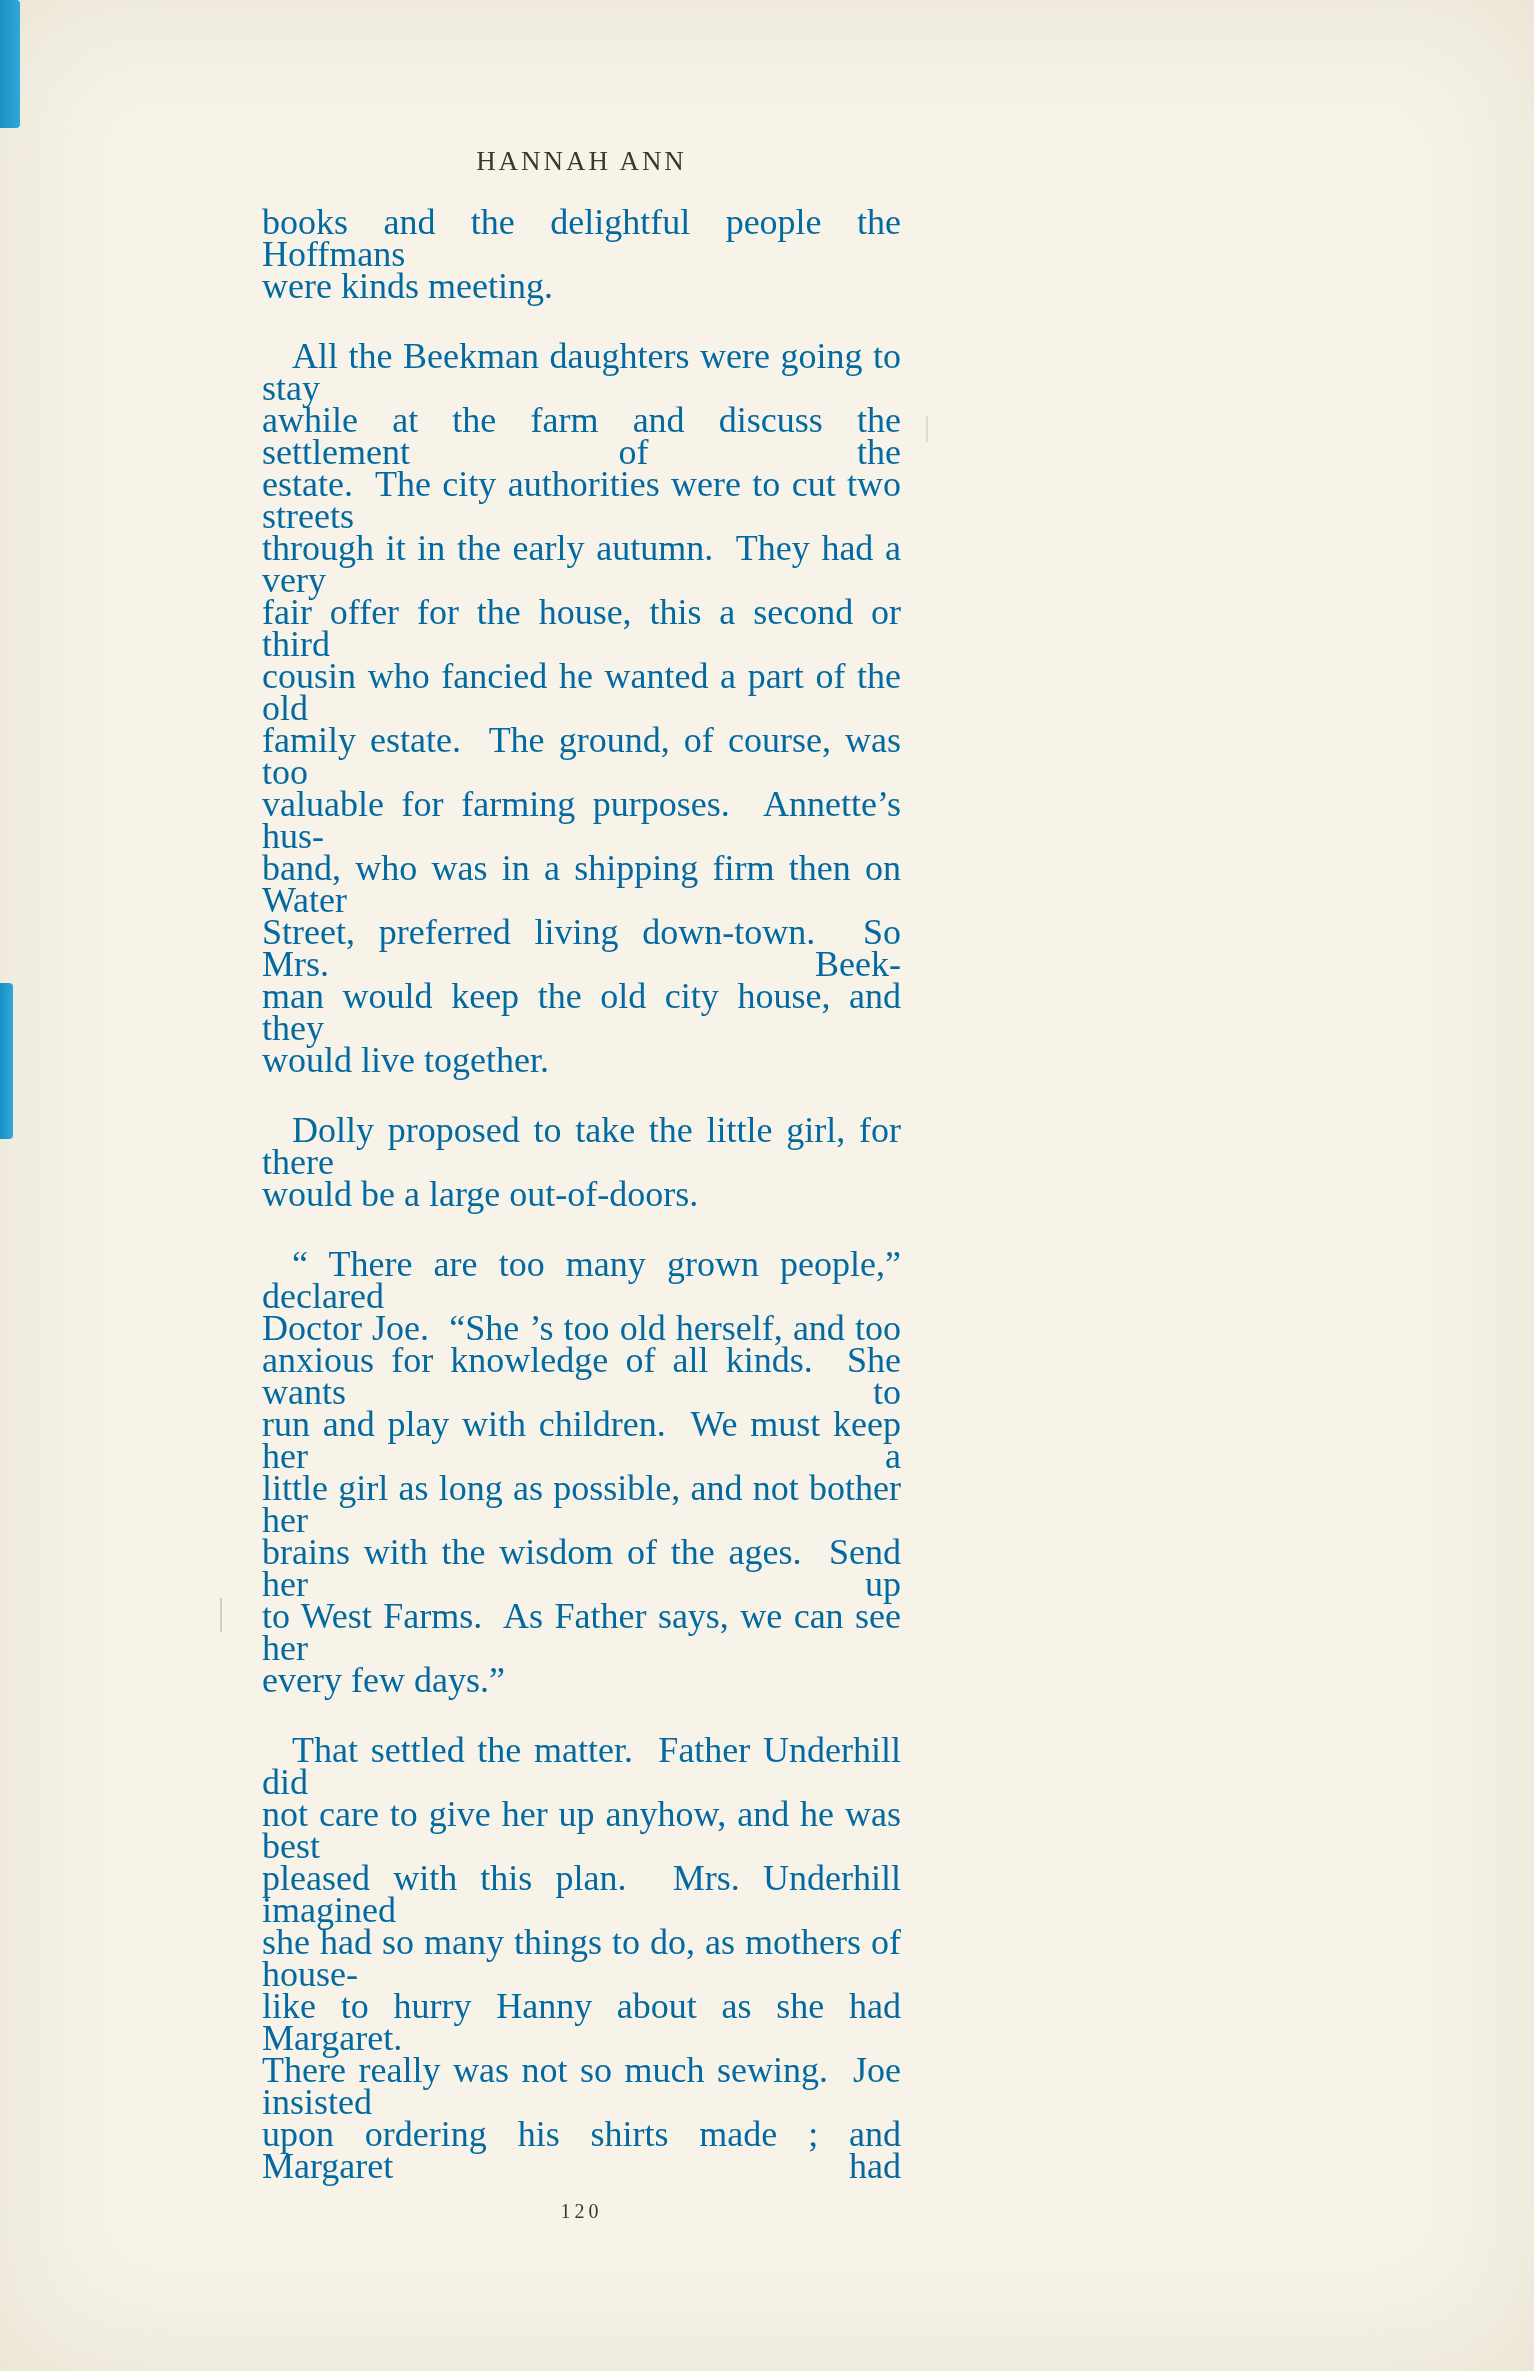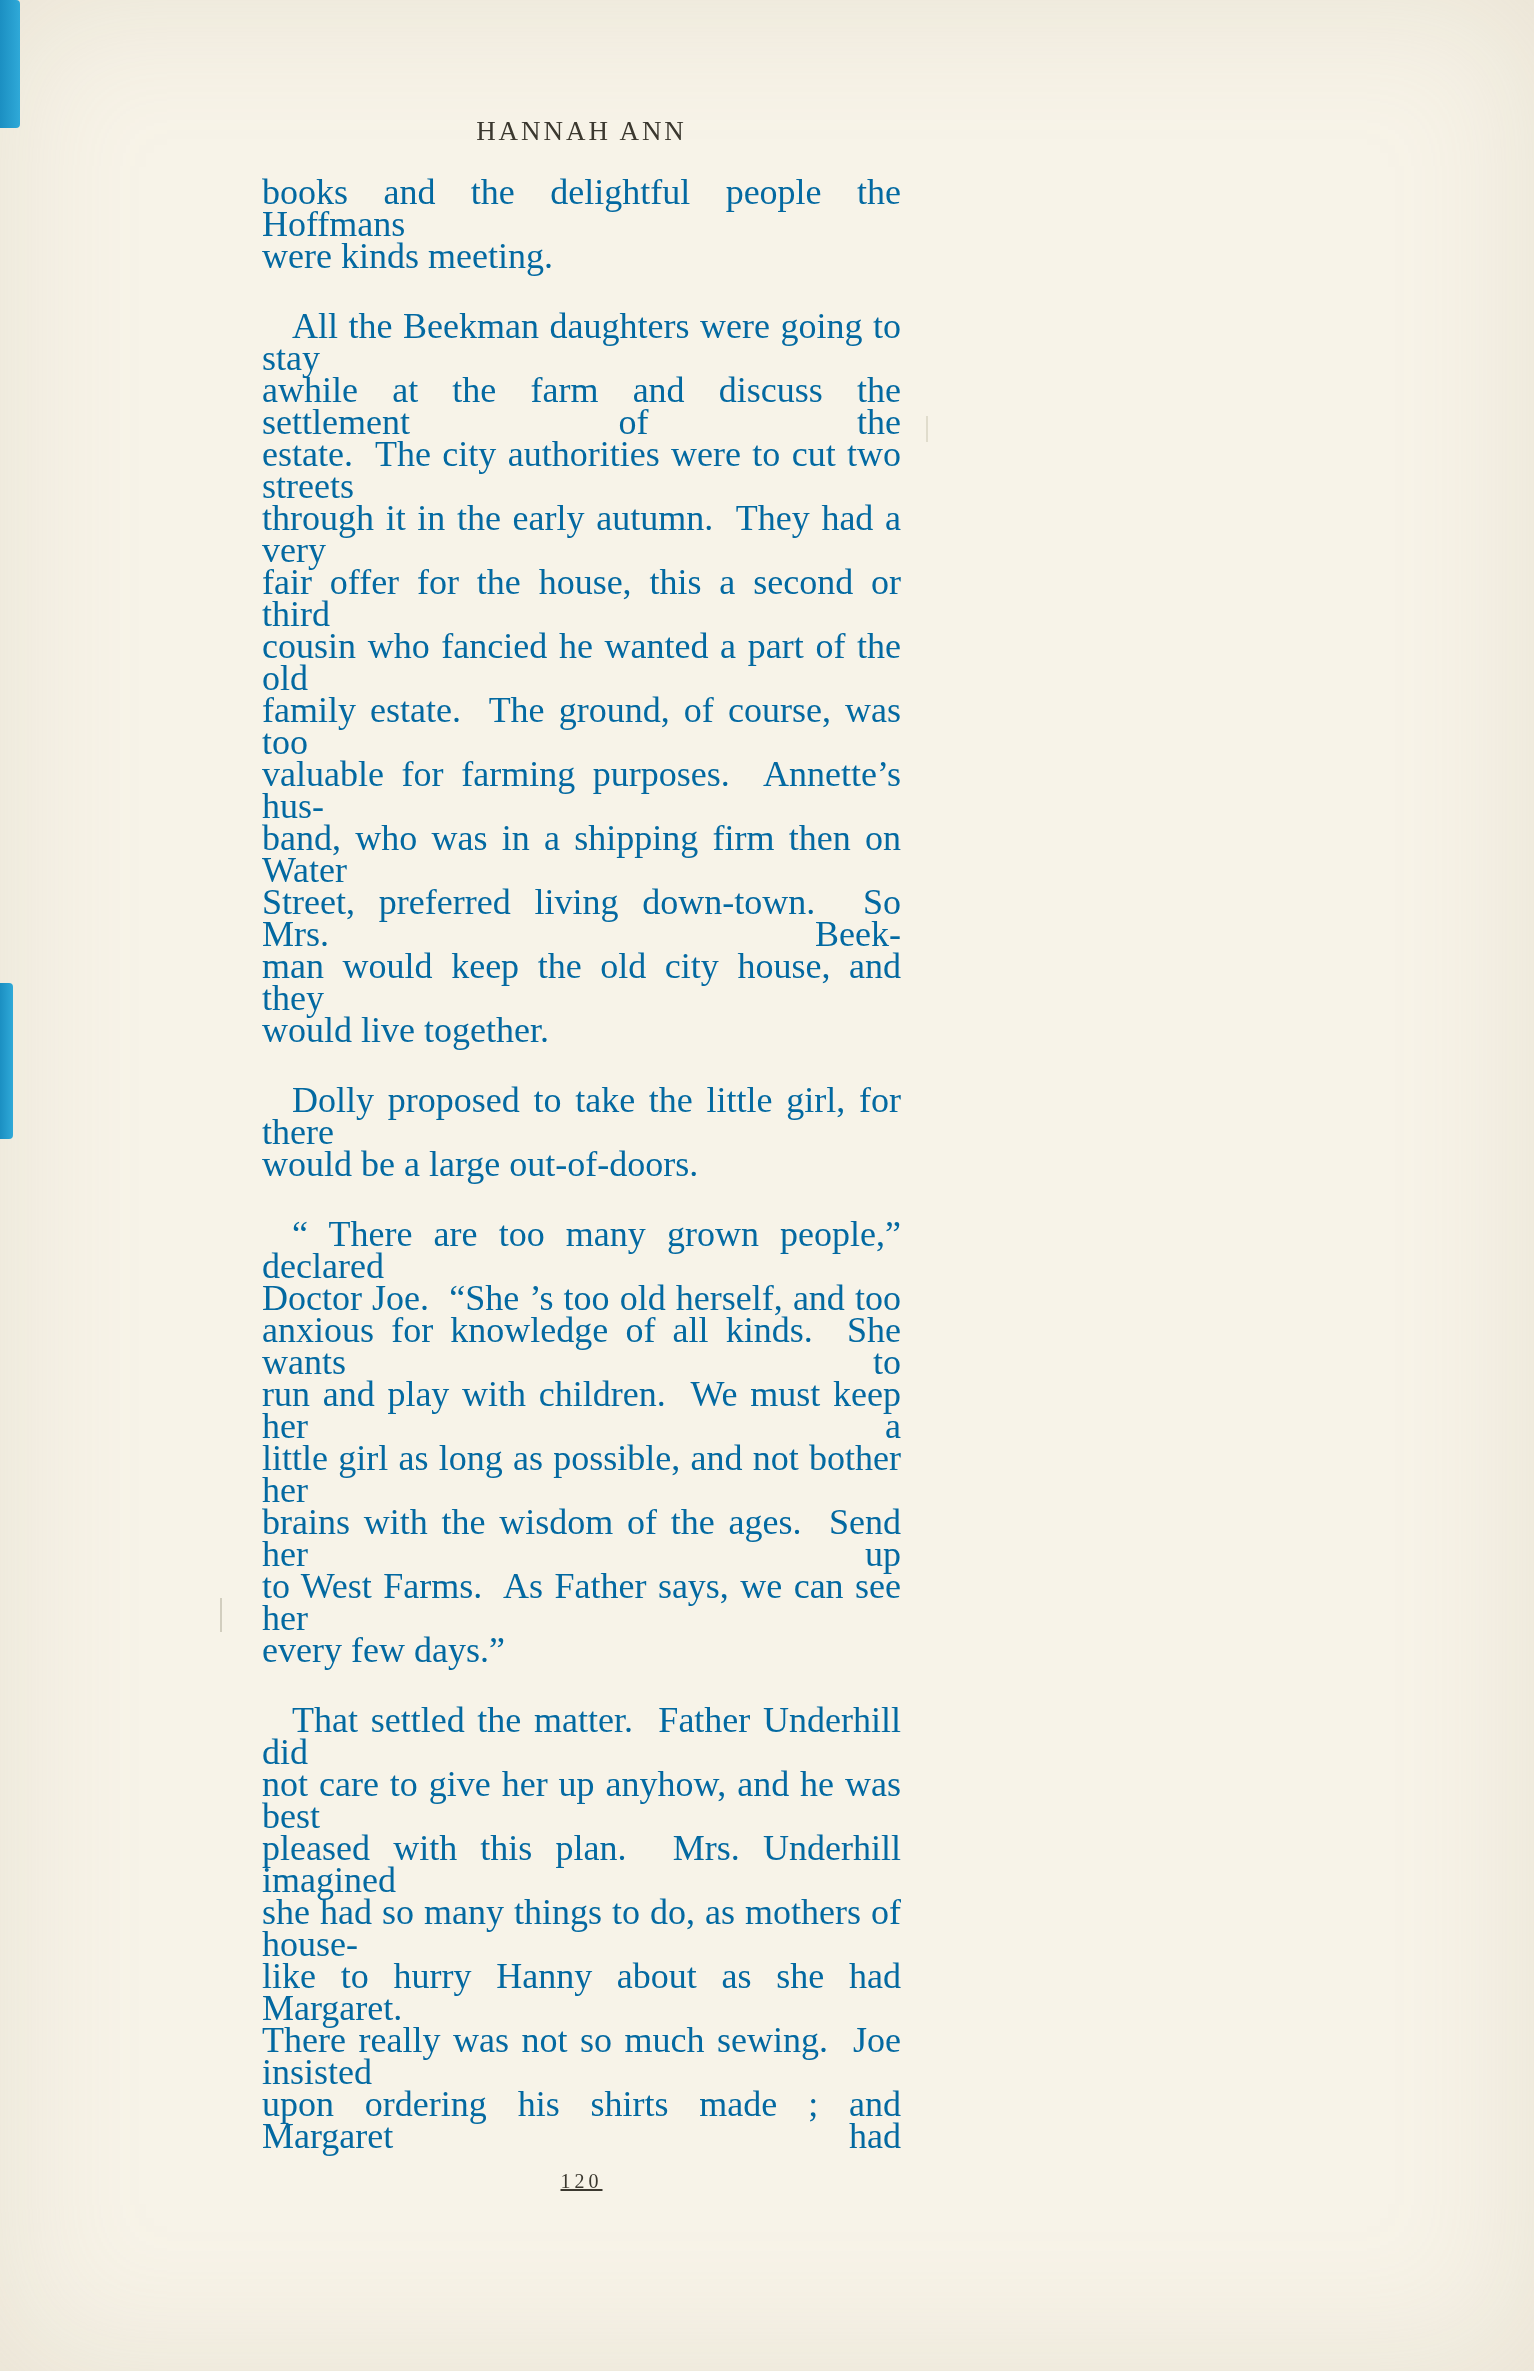--- a/index.html
+++ b/index.html
@@ -14,21 +14,21 @@
     height: 2371px;
     background: #f7f3e8;
     box-shadow: inset 0 0 139px rgba(180, 168, 135, 0.22);
     font-family: "Liberation Serif", "DejaVu Serif", serif;
     color: #34312a;
     overflow: hidden;
   }
   .content {
     position: absolute;
     left: 262px;
-    top: 116px;
+    top: 146px;
     width: 639px;
   }
   .running-head {
     text-align: center;
     font-size: 27px;
     letter-spacing: 3px;
     color: #3b382f;
     margin-bottom: 29px;
     white-space: nowrap;
   }
@@ -45,21 +45,20 @@
   .body-text .line.indent {
     text-indent: 30px;
     margin-top: 38px;
   }
   .page-number {
     text-align: center;
     font-size: 20px;
     letter-spacing: 4px;
     margin-top: 18px;
     color: #3b382f;
-    text-decoration: underline;
   }
   
   .artifact {
     position: absolute;
     left: 0;
     border-radius: 0 4px 4px 0;
   }
   .artifact-top {
     top: 0;
     width: 20px;

